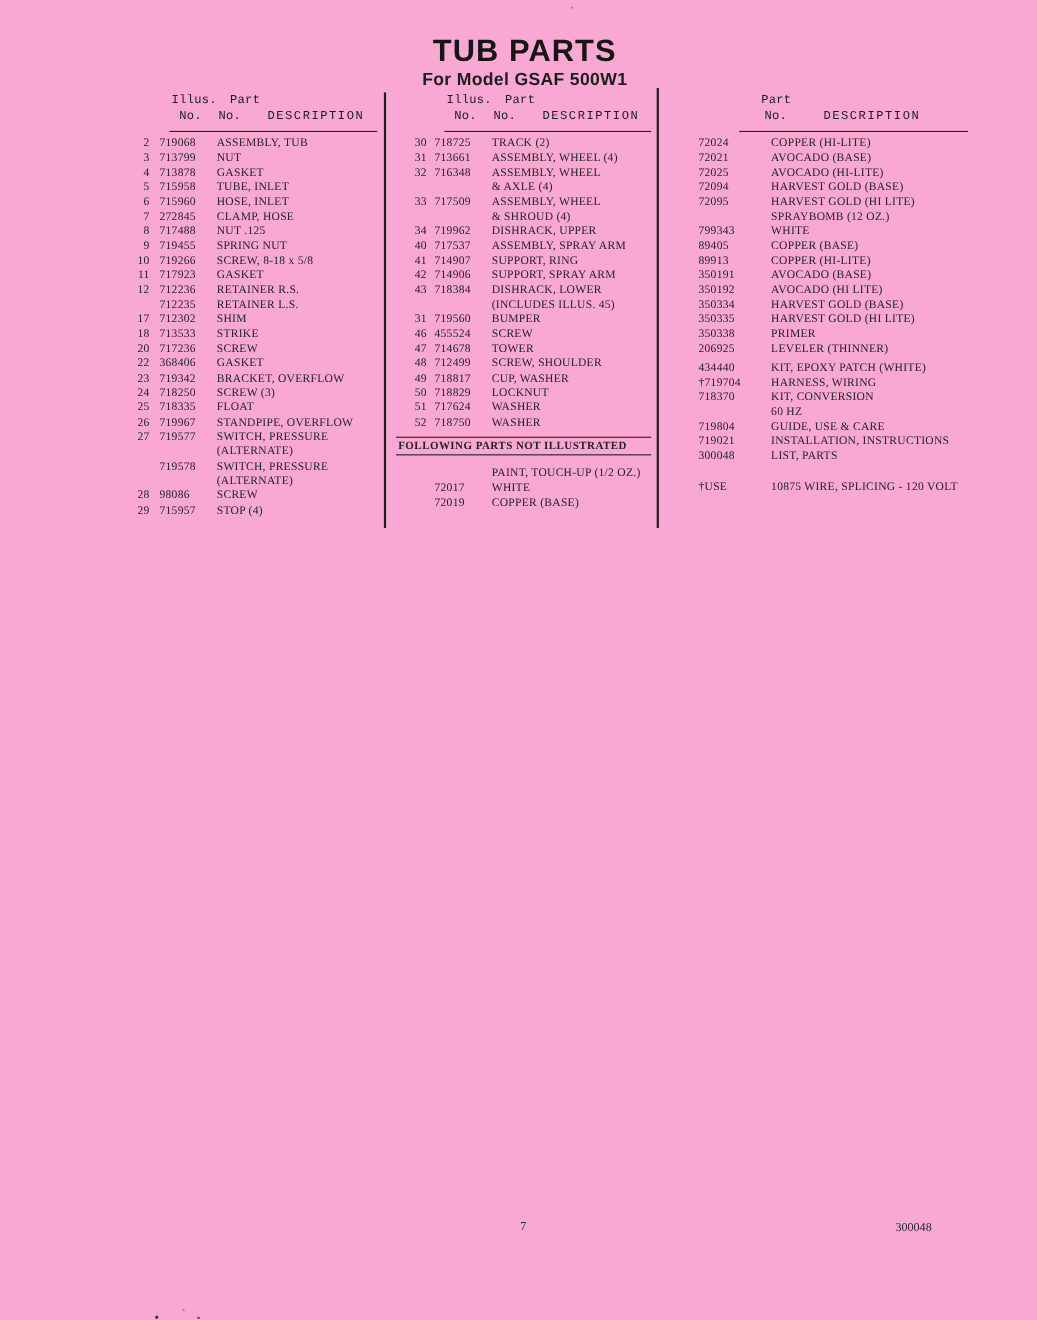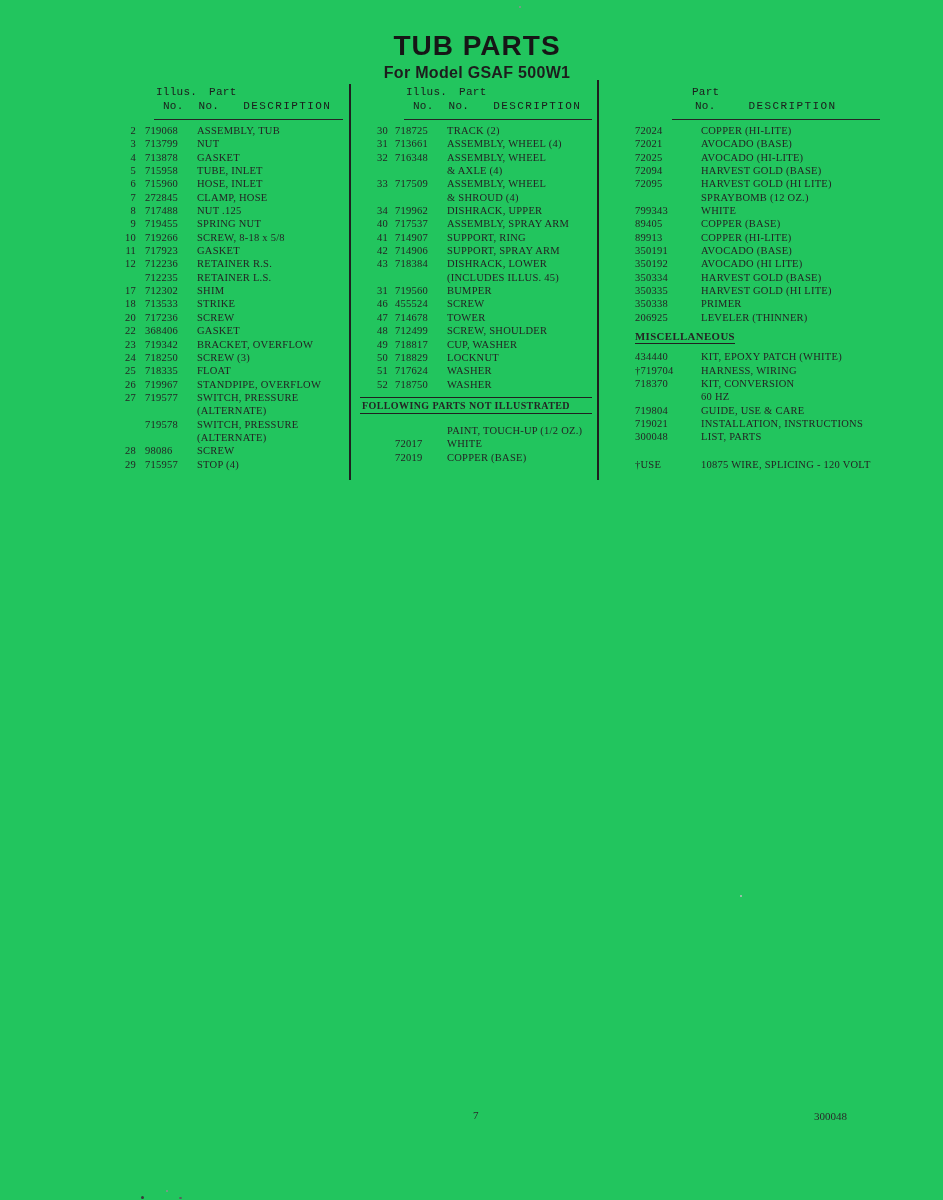--- a/index.html
+++ b/index.html
@@ -1,18 +1,18 @@
 <!DOCTYPE html>
 <html><head>
 <meta charset="utf-8">
 <style>
   html,body{margin:0;padding:0;background:#e8e8e8;}
   .page{
     position:relative; width:943px; height:1200px; margin:0 auto;
-    background:#22c55e; color:#242424; overflow:hidden;
+    background:#f9a8d4; color:#242424; overflow:hidden;
     font-family:"Liberation Serif", serif;
   }
   
   .title{
     position:absolute; left:477px; top:30px; transform:translateX(-50%);
     font-family:"Liberation Sans", sans-serif; font-weight:bold;
     font-size:28px; letter-spacing:1px; white-space:nowrap; color:#161616;
   }
   .subtitle{
     position:absolute; left:477px; top:64px; transform:translateX(-50%);
@@ -190,21 +190,20 @@
         <div class="prow"><span class="c-p">799343</span><span class="c-d">WHITE</span></div>
         <div class="prow"><span class="c-p">89405</span><span class="c-d">COPPER (BASE)</span></div>
         <div class="prow"><span class="c-p">89913</span><span class="c-d">COPPER (HI-LITE)</span></div>
         <div class="prow"><span class="c-p">350191</span><span class="c-d">AVOCADO (BASE)</span></div>
         <div class="prow"><span class="c-p">350192</span><span class="c-d">AVOCADO (HI LITE)</span></div>
         <div class="prow"><span class="c-p">350334</span><span class="c-d">HARVEST GOLD (BASE)</span></div>
         <div class="prow"><span class="c-p">350335</span><span class="c-d">HARVEST GOLD (HI LITE)</span></div>
         <div class="prow"><span class="c-p">350338</span><span class="c-d">PRIMER</span></div>
         <div class="prow"><span class="c-p">206925</span><span class="c-d">LEVELER (THINNER)</span></div>
       </div>
-    <div><span class="misc-heading">MISCELLANEOUS</span></div>
     <div class="rows">
         <div class="prow"><span class="c-p">434440</span><span class="c-d">KIT, EPOXY PATCH (WHITE)</span></div>
         <div class="prow"><span class="c-p">†719704</span><span class="c-d">HARNESS, WIRING</span></div>
         <div class="prow"><span class="c-p">718370</span><span class="c-d">KIT, CONVERSION</span></div>
         <div class="prow"><span class="c-p"></span><span class="c-d">60 HZ</span></div>
         <div class="prow"><span class="c-p">719804</span><span class="c-d">GUIDE, USE &amp; CARE</span></div>
         <div class="prow"><span class="c-p">719021</span><span class="c-d">INSTALLATION, INSTRUCTIONS</span></div>
         <div class="prow"><span class="c-p">300048</span><span class="c-d">LIST, PARTS</span></div>
       </div>
     <div class="prow footnote">

